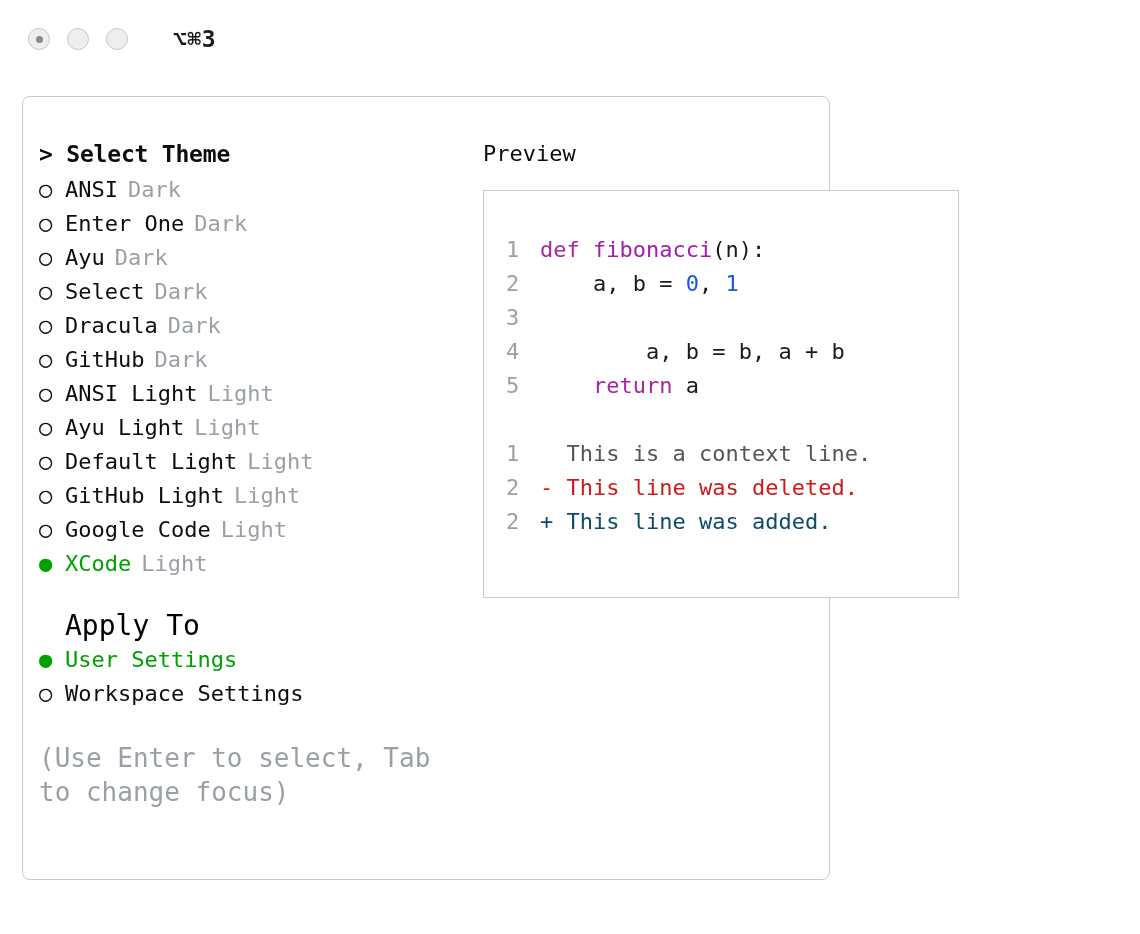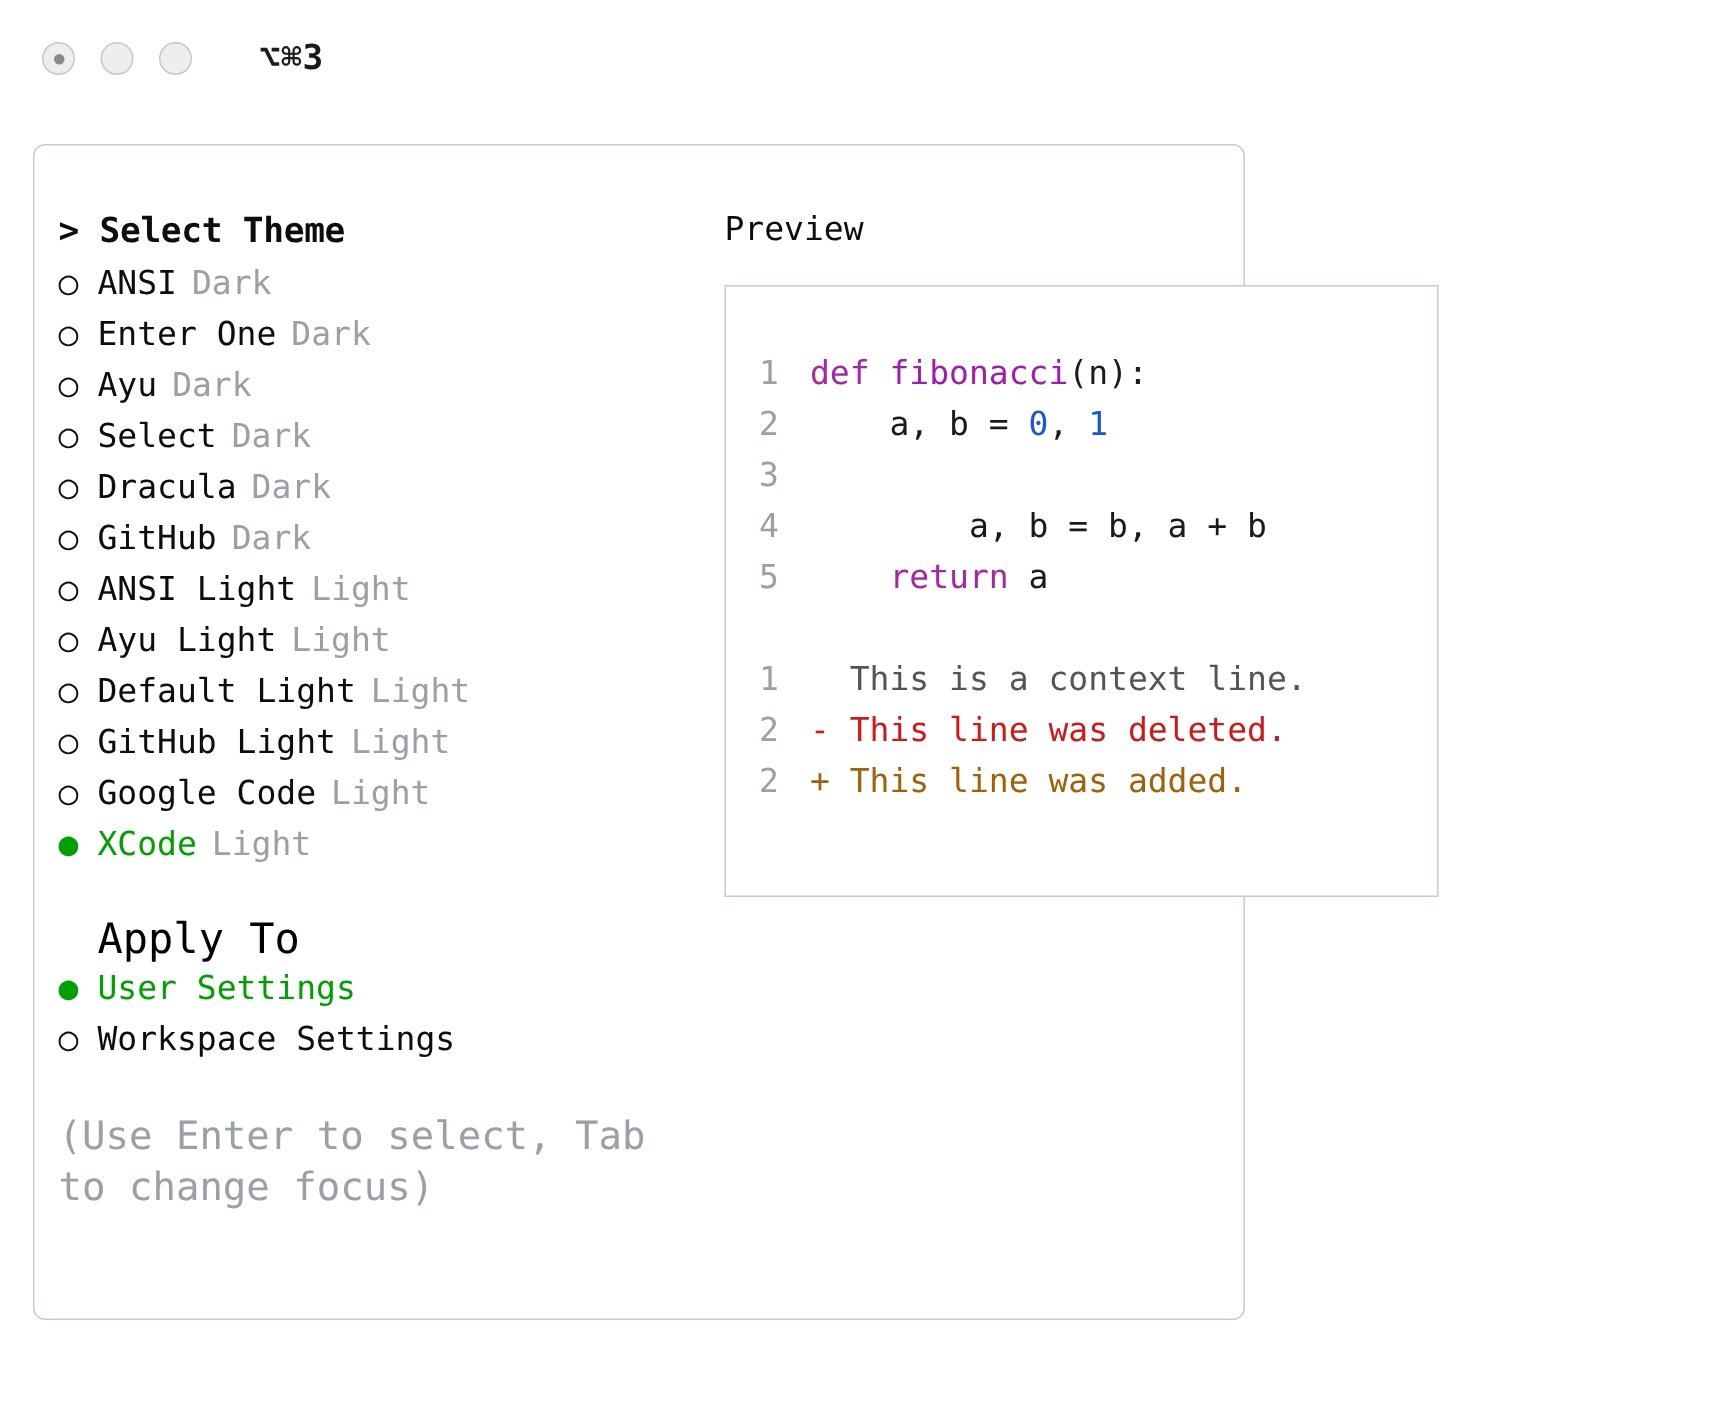--- a/index.html
+++ b/index.html
@@ -152,21 +152,21 @@
     flex: 0 0 34px;
     color: #9aa0a6;
     text-align: left;
   }
   .kw { color: #a626a4; }
   .fn { color: #a21caf; }
   .num { color: #1a56d6; }
   .plain { color: #1a1a1a; }
   .ctx { color: #555555; }
   .del { color: #d01818; text-align: right; }
-  .add { color: #a16207; }
+  .add { color: #0c4a6e; }
   .gap { height: 34px; }
 </style>
 </head>
 <body>
 
 <div class="window">
 
   <div class="titlebar">
     <div class="dot active"></div>
     <div class="dot"></div>

